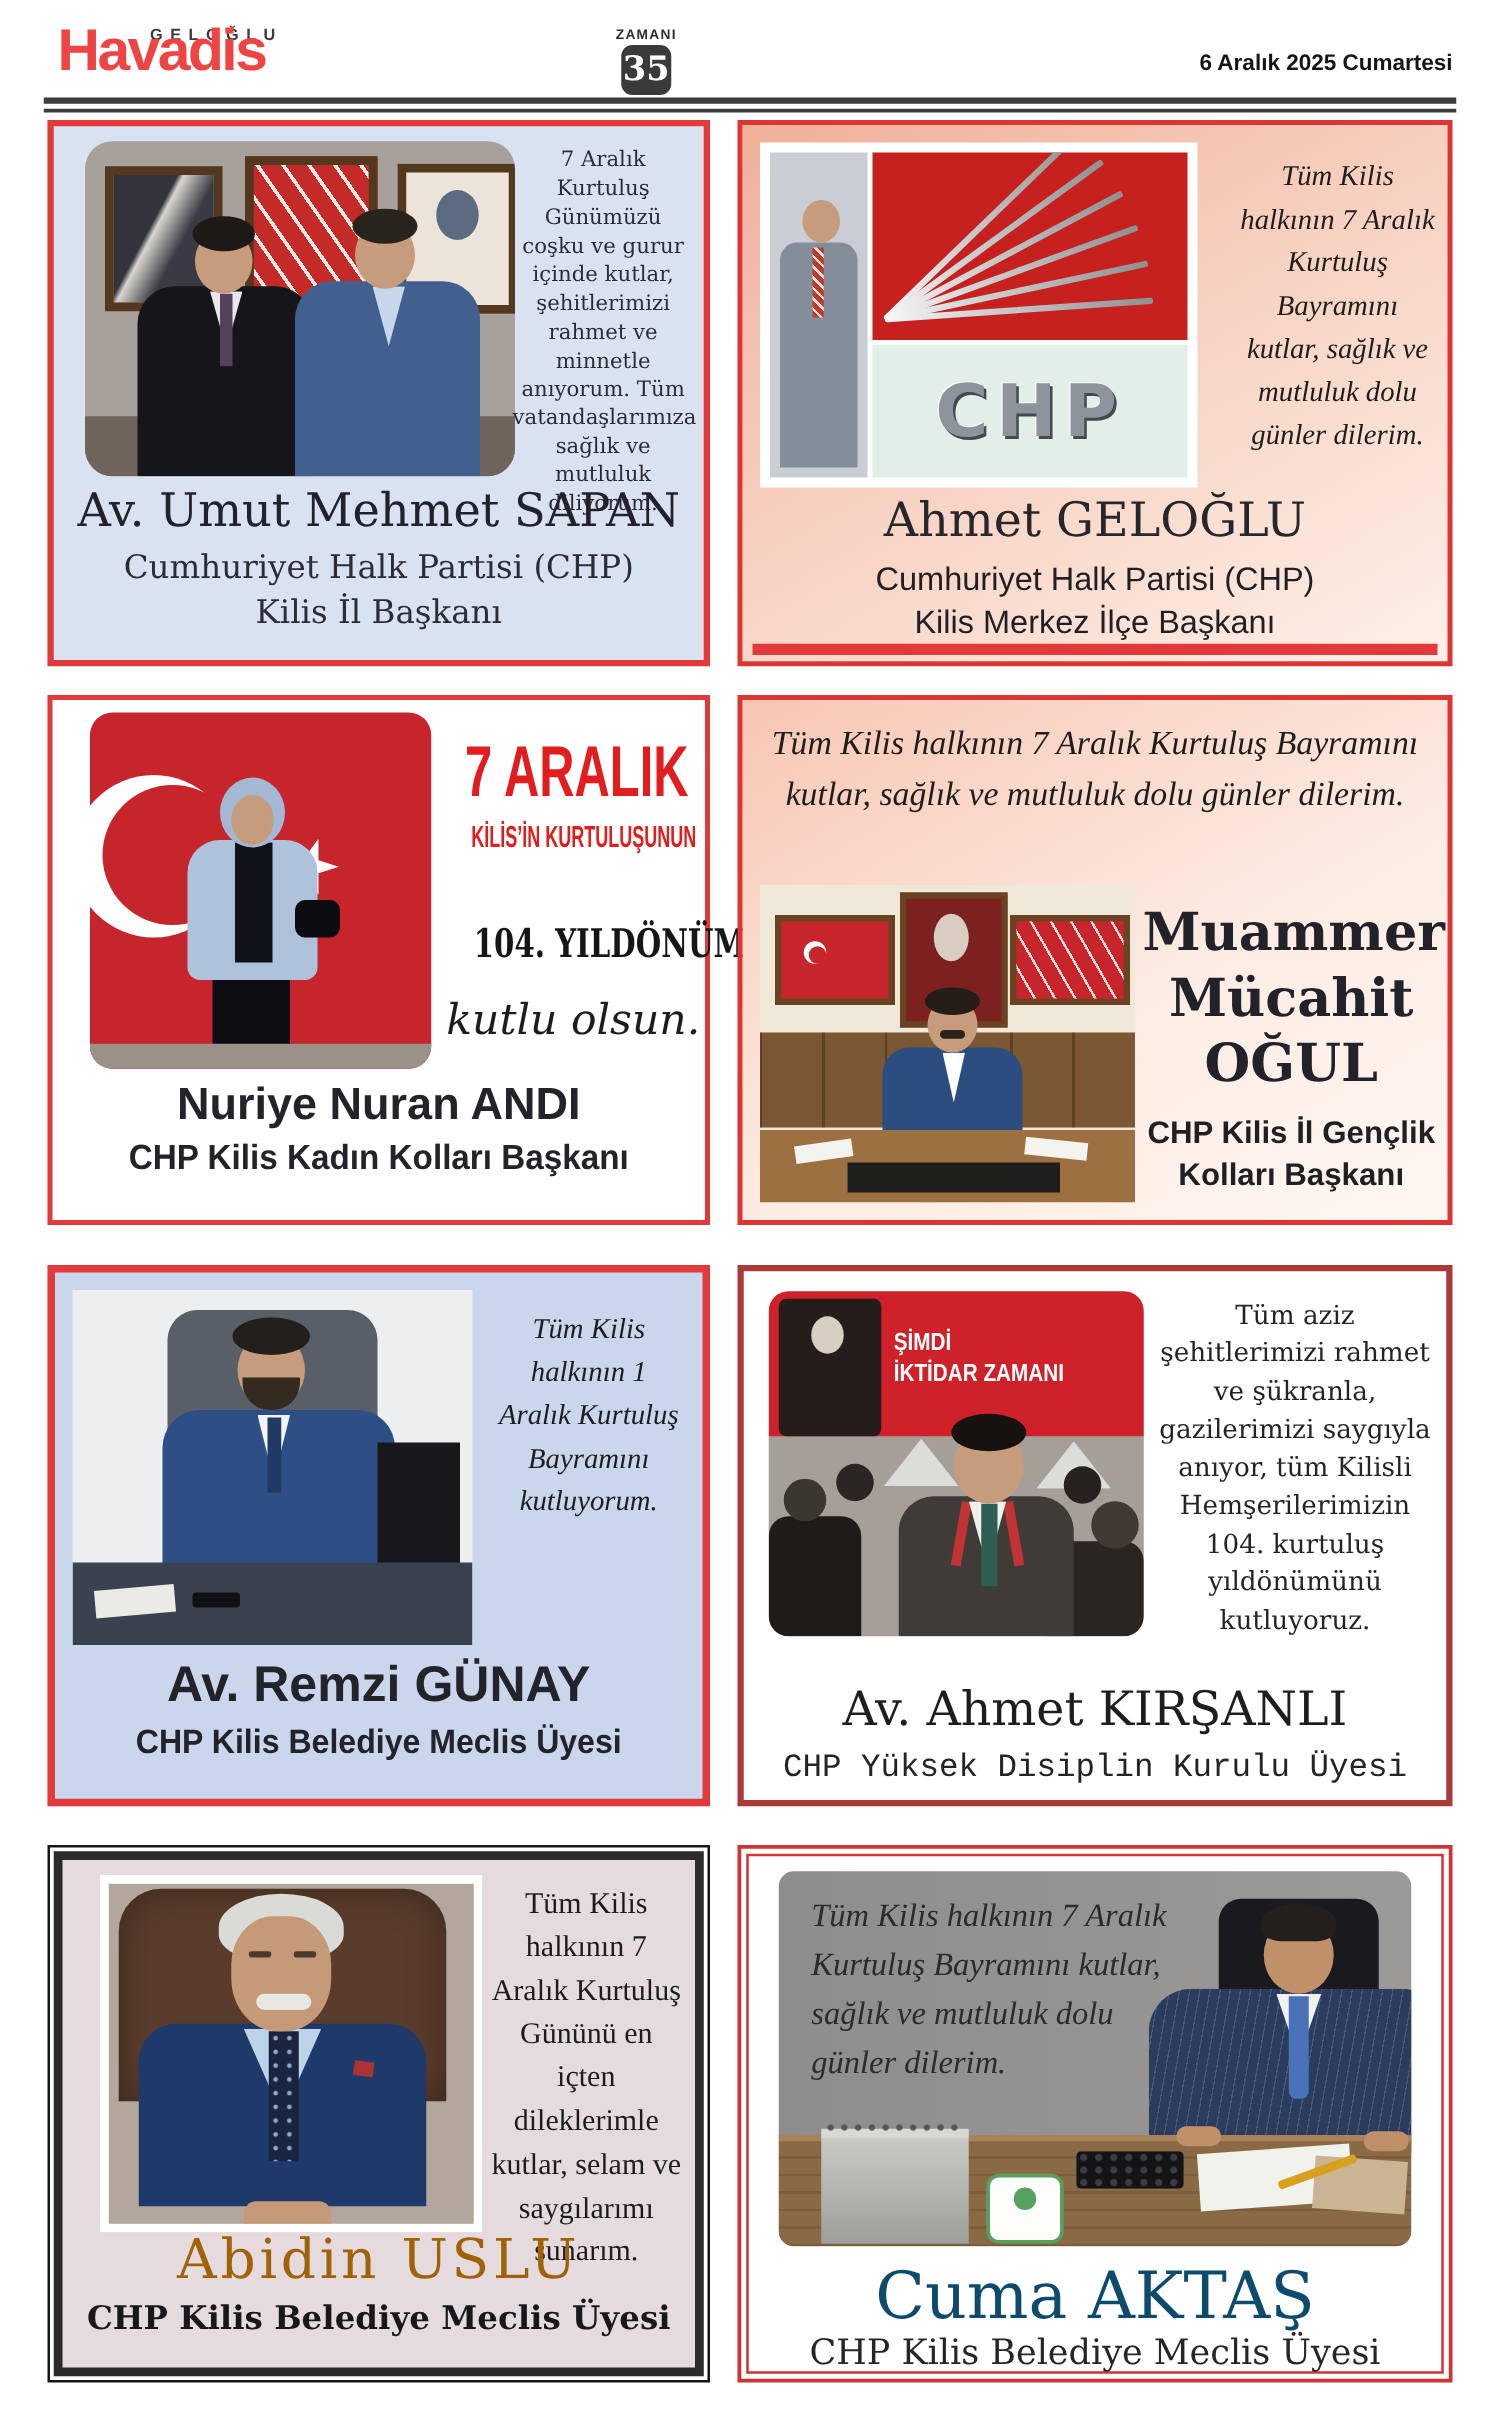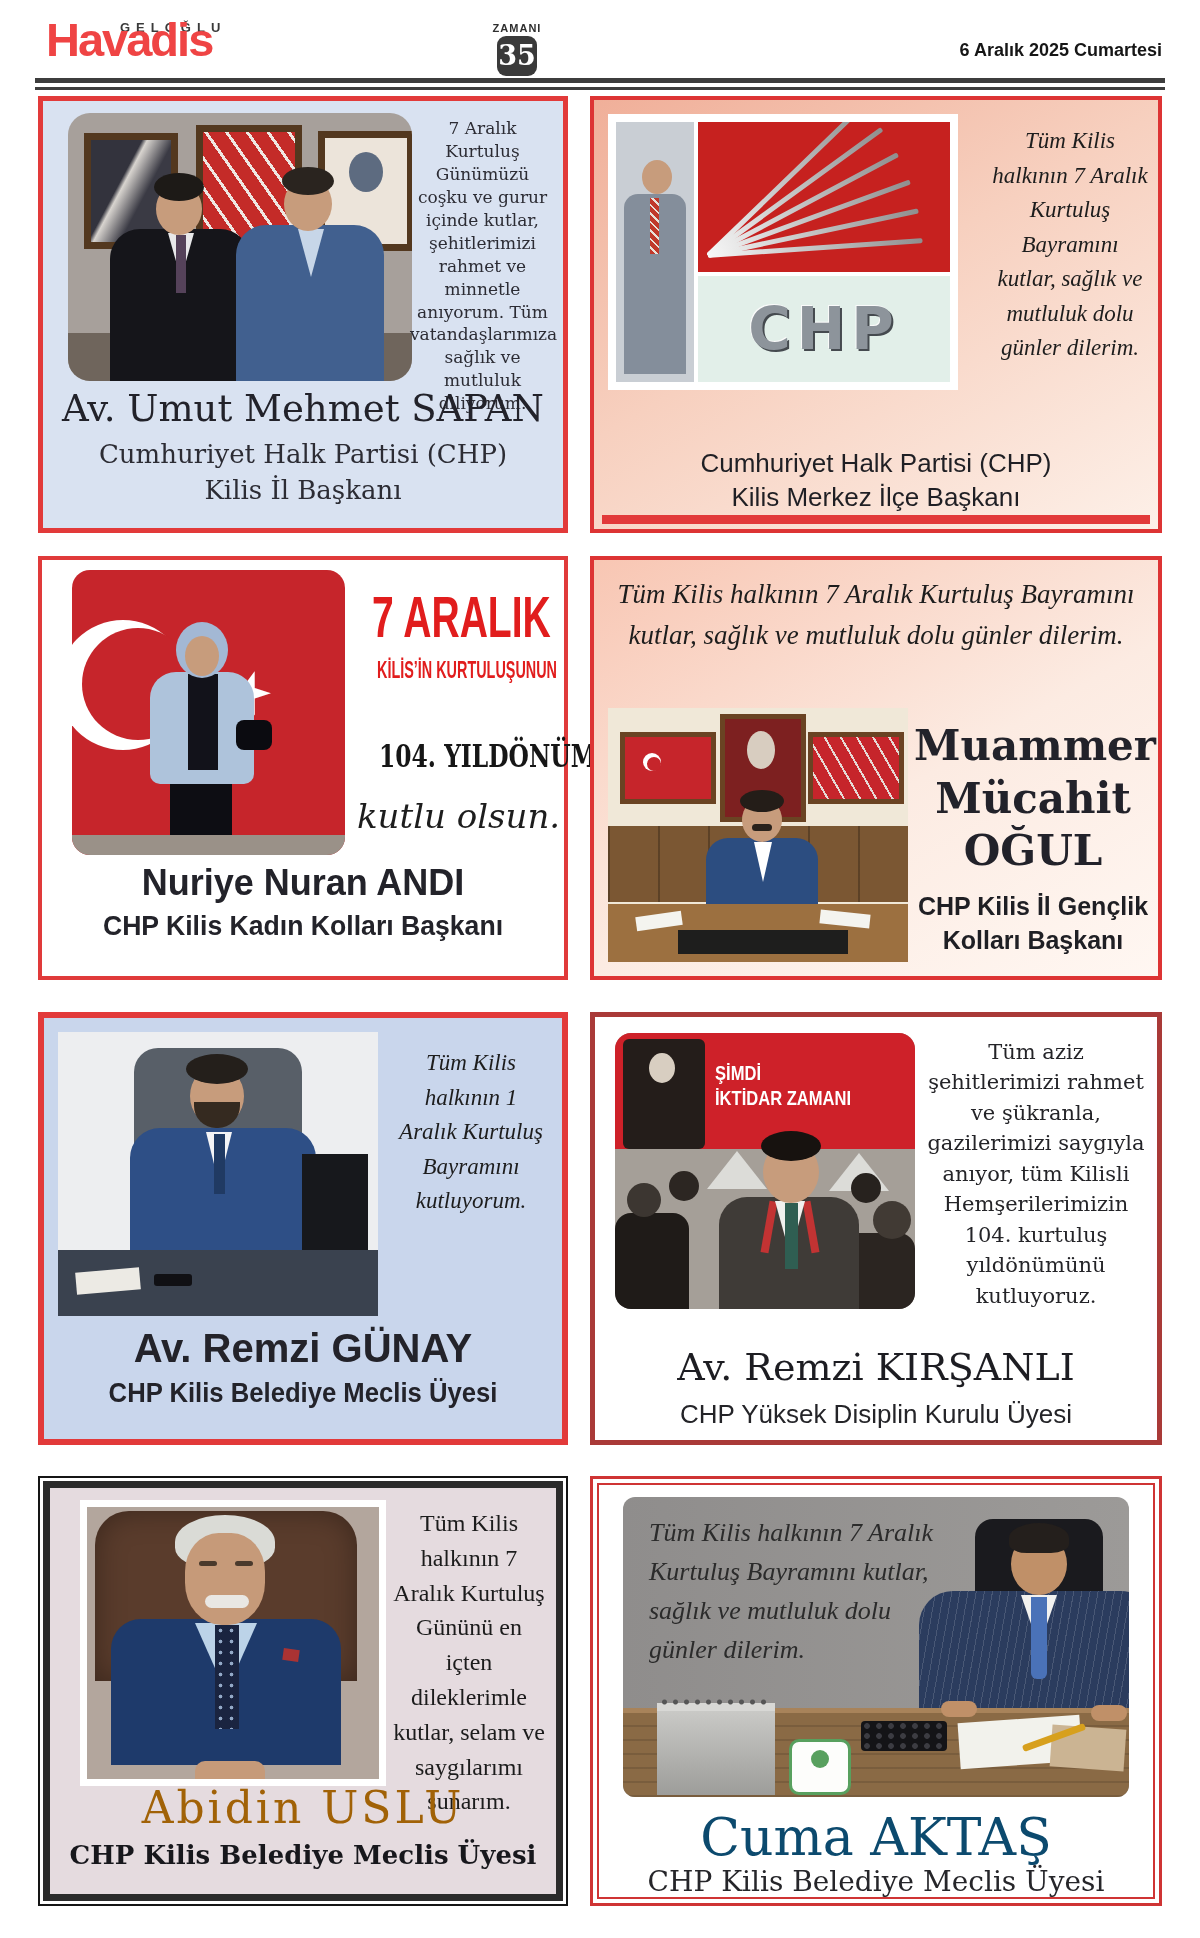--- a/index.html
+++ b/index.html
@@ -168,21 +168,21 @@
   #ph6-head{position:absolute;left:148px;top:108px;width:56px;height:62px;}
   #ph6-hair{position:absolute;left:146px;top:98px;width:60px;height:30px;border-radius:50%;background:#17120f;}
   #ph6-body{position:absolute;left:104px;top:164px;width:140px;height:112px;background:#3f3b37;border-radius:28px 28px 0 0;}
   #ph6-shirt{position:absolute;left:160px;top:168px;width:30px;height:54px;background:#f0f0ee;clip-path:polygon(0 0,100% 0,50% 100%);}
   #ph6-tie{position:absolute;left:170px;top:170px;width:13px;height:66px;background:#2f5e52;}
   #ph6-lan1{position:absolute;left:150px;top:168px;width:8px;height:52px;background:#c23333;transform:rotate(10deg);}
   #ph6-lan2{position:absolute;left:192px;top:168px;width:8px;height:52px;background:#c23333;transform:rotate(-10deg);}
   #msg6{left:330px;top:20px;width:222px;position:absolute;text-align:center;font-size:21px;line-height:1.45;
         font-family:"DejaVu Serif",serif;color:#242428;}
   #name6{top:328px;font-size:38px;color:#1d1d22;}
-  #t6a{top:382px;font-size:26px;font-family:Liberation Sans, sans-serif;color:#242428;}
+  #t6a{top:382px;font-size:26px;font-family:Liberation Mono, monospace;color:#242428;}
 
   
   #box7{left:38px;top:1476px;width:530px;height:430px;border:2px solid #151515;background:#fff;}
   #box7-inner{position:absolute;left:3px;top:3px;right:3px;bottom:3px;border:7px solid #2b2b2b;background:#e5dbdf;}
   #ph7{left:30px;top:12px;width:292px;height:272px;border:7px solid #fff;background:#b3a69d;}
   #ph7-chair{position:absolute;left:8px;top:4px;width:262px;height:170px;background:#5a3c2c;border-radius:34px 34px 0 0;
              box-shadow:inset 0 0 30px rgba(0,0,0,.35);}
   #ph7-hair{position:absolute;left:88px;top:8px;width:100px;height:54px;background:#dadbd6;border-radius:50% 50% 40% 40%;}
   #ph7-face{position:absolute;left:98px;top:26px;width:80px;height:92px;background:#c69a79;border-radius:42% 42% 46% 46%;}
   .ph7-brow{position:absolute;width:18px;height:5px;background:#4a3a2c;border-radius:3px;}
@@ -288,20 +288,21 @@
         <div id="ph2-a3" class="ph2-arrow"></div>
         <div id="ph2-a4" class="ph2-arrow"></div>
         <div id="ph2-a5" class="ph2-arrow"></div>
         <div id="ph2-a6" class="ph2-arrow"></div>
       </div>
       <div id="ph2-base">
         <div id="ph2-chp">CHP</div>
       </div>
     </div>
     <div id="msg2" class="msgItal">Tüm Kilis halkının 7 Aralık Kurtuluş Bayramını kutlar, sağlık ve mutluluk dolu günler dilerim.</div>
+    <div id="name2" class="ctr nameDS">Ahmet GELOĞLU</div>
     <div id="t2a" class="ctr">Cumhuriyet Halk Partisi (CHP)</div>
     <div id="t2b" class="ctr">Kilis Merkez İlçe Başkanı</div>
     <div id="box2-redbar"></div>
   </div>
 
   <div id="box3" class="adbox">
     <div id="ph3" class="photo">
       <div id="ph3-cres-o"></div>
       <div id="ph3-cres-i"></div>
       <div id="ph3-star">★</div>
@@ -389,21 +390,21 @@
       <div id="ph6-h4" class="ph6-h"></div>
       <div id="ph6-body"></div>
       <div id="ph6-lan1"></div>
       <div id="ph6-lan2"></div>
       <div id="ph6-shirt"></div>
       <div id="ph6-tie"></div>
       <div id="ph6-head" class="skin"></div>
       <div id="ph6-hair"></div>
     </div>
     <div id="msg6">Tüm aziz şehitlerimizi rahmet ve şükranla, gazilerimizi saygıyla anıyor, tüm Kilisli Hemşerilerimizin 104. kurtuluş yıldönümünü kutluyoruz.</div>
-    <div id="name6" class="ctr nameDS">Av. Remzi KIRŞANLI</div>
+    <div id="name6" class="ctr nameDS">Av. Ahmet KIRŞANLI</div>
     <div id="t6a" class="ctr">CHP Yüksek Disiplin Kurulu Üyesi</div>
   </div>
 
   <div id="box7" class="adbox">
     <div id="box7-inner">
       <div id="ph7" class="photo">
         <div id="ph7-chair"></div>
         <div id="ph7-body"></div>
         <div id="ph7-shirt"></div>
         <div id="ph7-tie"></div>

